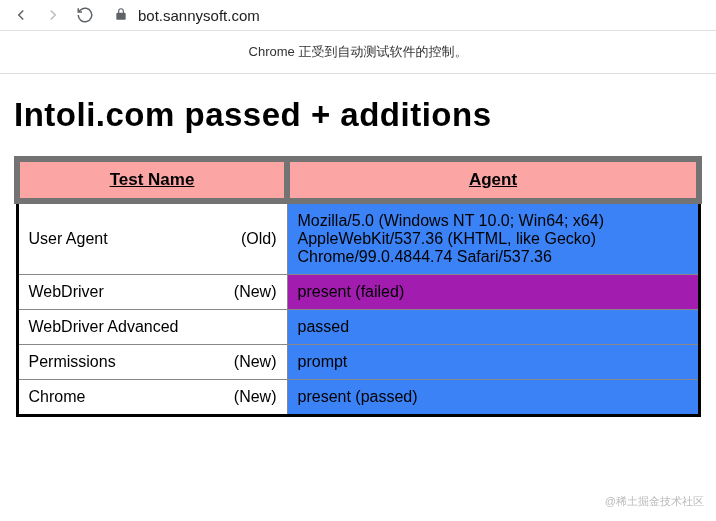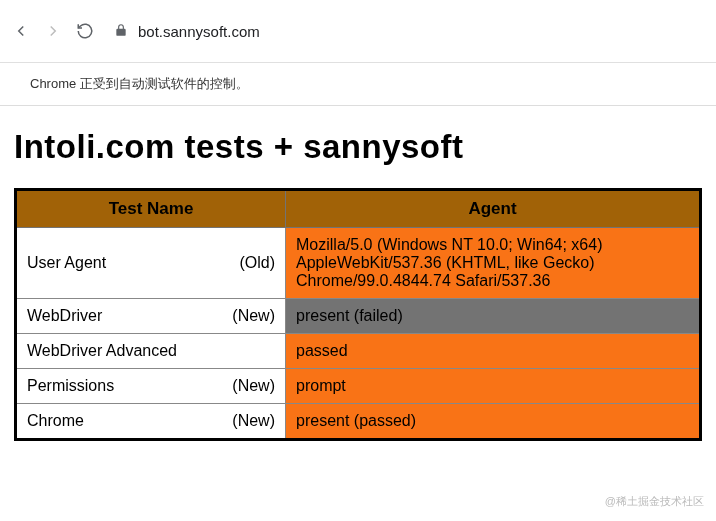--- a/index.html
+++ b/index.html
@@ -1,34 +1,34 @@
 <!DOCTYPE html>
 <html><head>
   <meta charset="utf-8">
   <style>
     * { margin: 0; padding: 0; box-sizing: border-box; }
     body { font-family: Arial, Helvetica, sans-serif; background: #fff; width: 716px; }
-    .browser-toolbar { display: flex; align-items: center; padding: 22px 12px; gap: 12px; border-bottom: 1px solid #e0e0e0; background: #fff; }
+    .browser-toolbar { display: flex; align-items: center; padding: 6px 12px; gap: 12px; border-bottom: 1px solid #e0e0e0; background: #fff; }
     .nav-buttons { display: flex; gap: 14px; align-items: center; }
     .nav-icon { width: 18px; height: 18px; display: flex; align-items: center; justify-content: center; color: #5f6368; }
     .nav-icon.disabled { color: #bdbdbd; }
     .addr-bar { display: flex; align-items: center; gap: 10px; margin-left: 8px; }
     .lock-icon { color: #5f6368; font-size: 14px; }
     .url { font-size: 15px; color: #202124; }
-    .info-bar { padding: 12px 30px; font-size: 13px; color: #333; background: #fff; border-bottom: 1px solid #ddd; }
+    .info-bar { padding: 12px 30px; font-size: 13px; color: #333; background: #fff; border-bottom: 1px solid #ddd; text-align: center; }
     .content { padding: 22px 14px 0 14px; }
     h1 { font-size: 33px; font-weight: 900; letter-spacing: 0.5px; margin-bottom: 22px; color: #000; }
     table { width: 100%; border-collapse: collapse; border: 3px solid #000; }
-    th { font-size: 17px; font-weight: 700; padding: 8px; border: 1px solid #737373; text-align: center; background: #a16207; }
+    th { font-size: 17px; font-weight: 700; padding: 8px; border: 6px solid #737373; text-align: center; background: #fca5a5; text-decoration: underline; }
     td { padding: 8px 10px; font-size: 16px; border: 1px solid #888; vertical-align: middle; }
     td.name-cell { width: 270px; }
     .name-row { display: flex; justify-content: space-between; align-items: flex-start; }
     .tag { font-size: 16px; color: #000; }
-    td.result-pass { background: #f97316; }
-    td.result-fail { background: #737373; color: #000; }
+    td.result-pass { background: #3b82f6; }
+    td.result-fail { background: #a21caf; color: #000; }
     .watermark { position: absolute; right: 12px; bottom: 12px; font-size: 11px; color: #bbb; pointer-events: none; }
     .page-wrap { position: relative; height: 521px; overflow: hidden; }
   </style>
 </head>
 <body>
 
 <div class="page-wrap">
 
   <div class="browser-toolbar">
     <div class="nav-buttons">
@@ -55,21 +55,21 @@
             <path d="M12 2a5 5 0 0 0-5 5v3H6a2 2 0 0 0-2 2v8a2 2 0 0 0 2 2h12a2 2 0 0 0 2-2v-8a2 2 0 0 0-2-2h-1V7a5 5 0 0 0-5-5zm-3 5a3 3 0 1 1 6 0v3H9V7z"></path>
           </svg>
       </span>
       <span class="url">bot.sannysoft.com</span>
     </div>
   </div>
 
   <div class="info-bar">Chrome 正受到自动测试软件的控制。</div>
 
   <div class="content">
-    <h1>Intoli.com tests + sannysoft</h1>
+    <h1>Intoli.com passed + additions</h1>
 
     <table>
       <thead>
         <tr>
           <th>Test Name</th>
           <th>Agent</th>
         </tr>
       </thead>
       <tbody>
         <tr>

